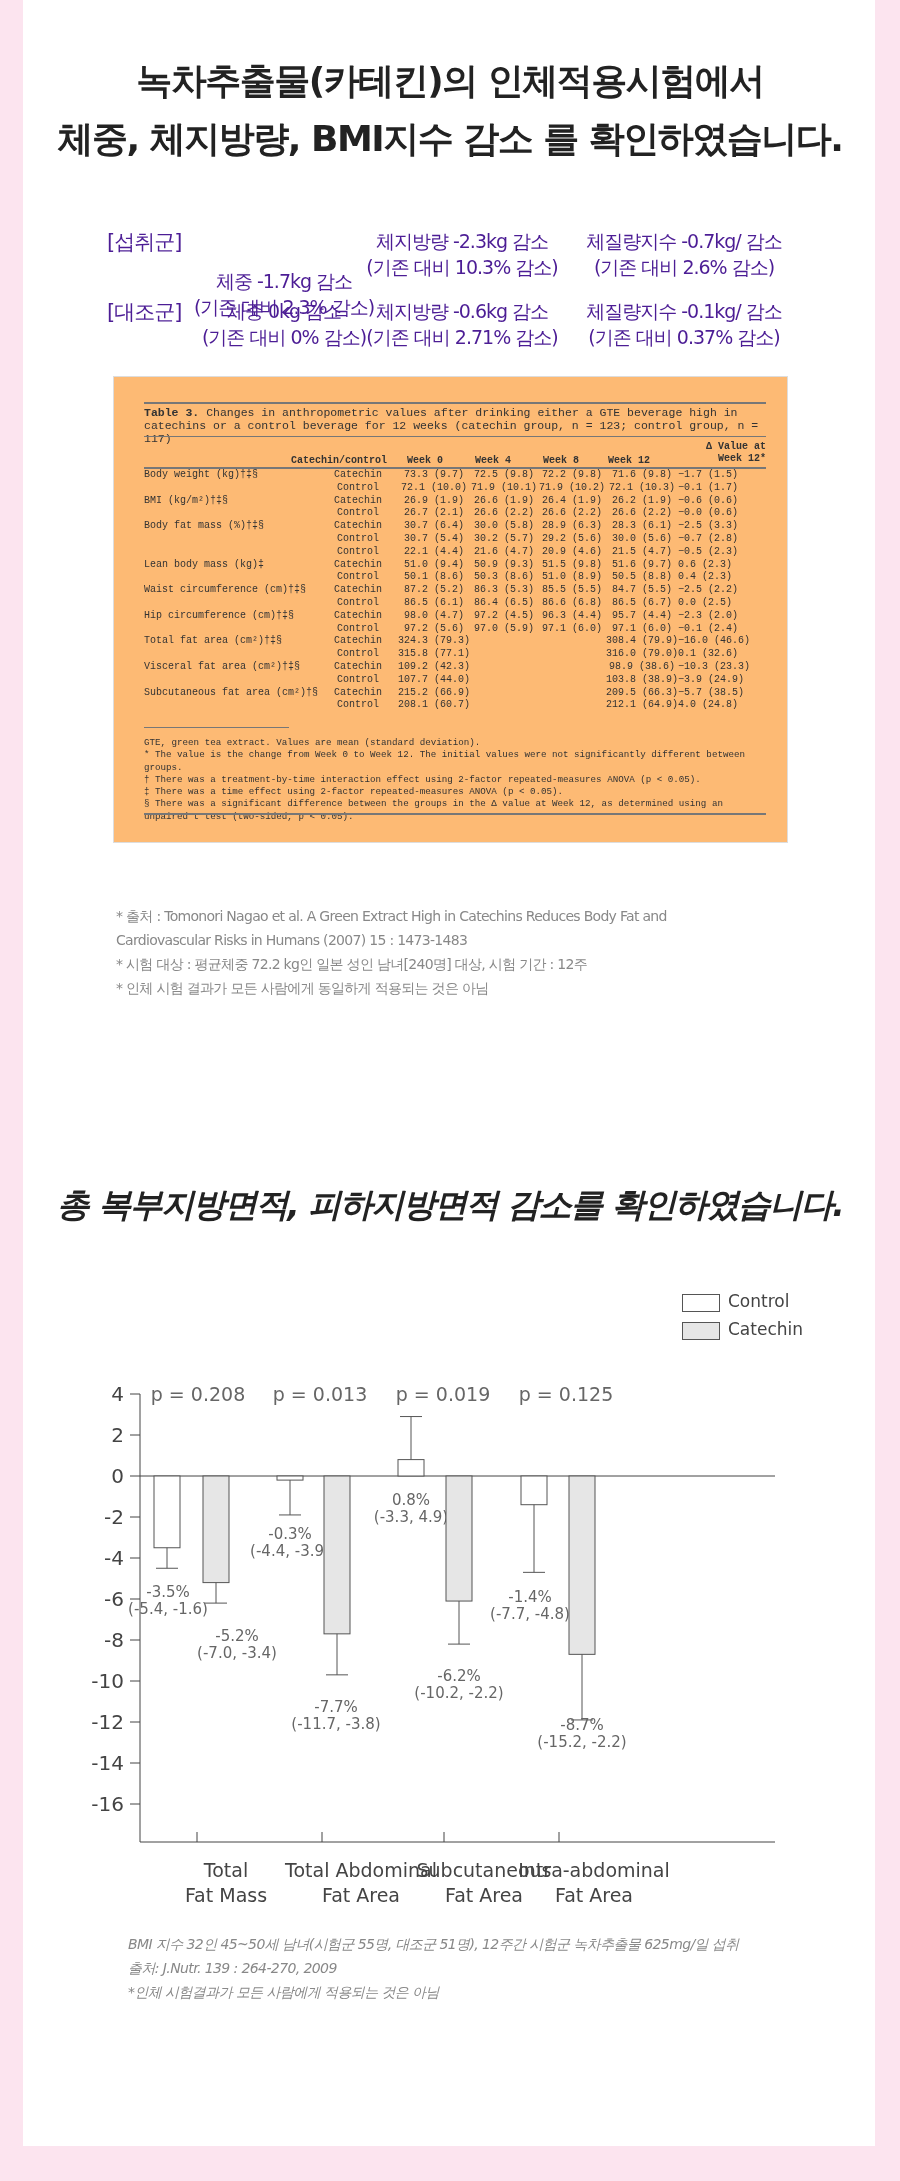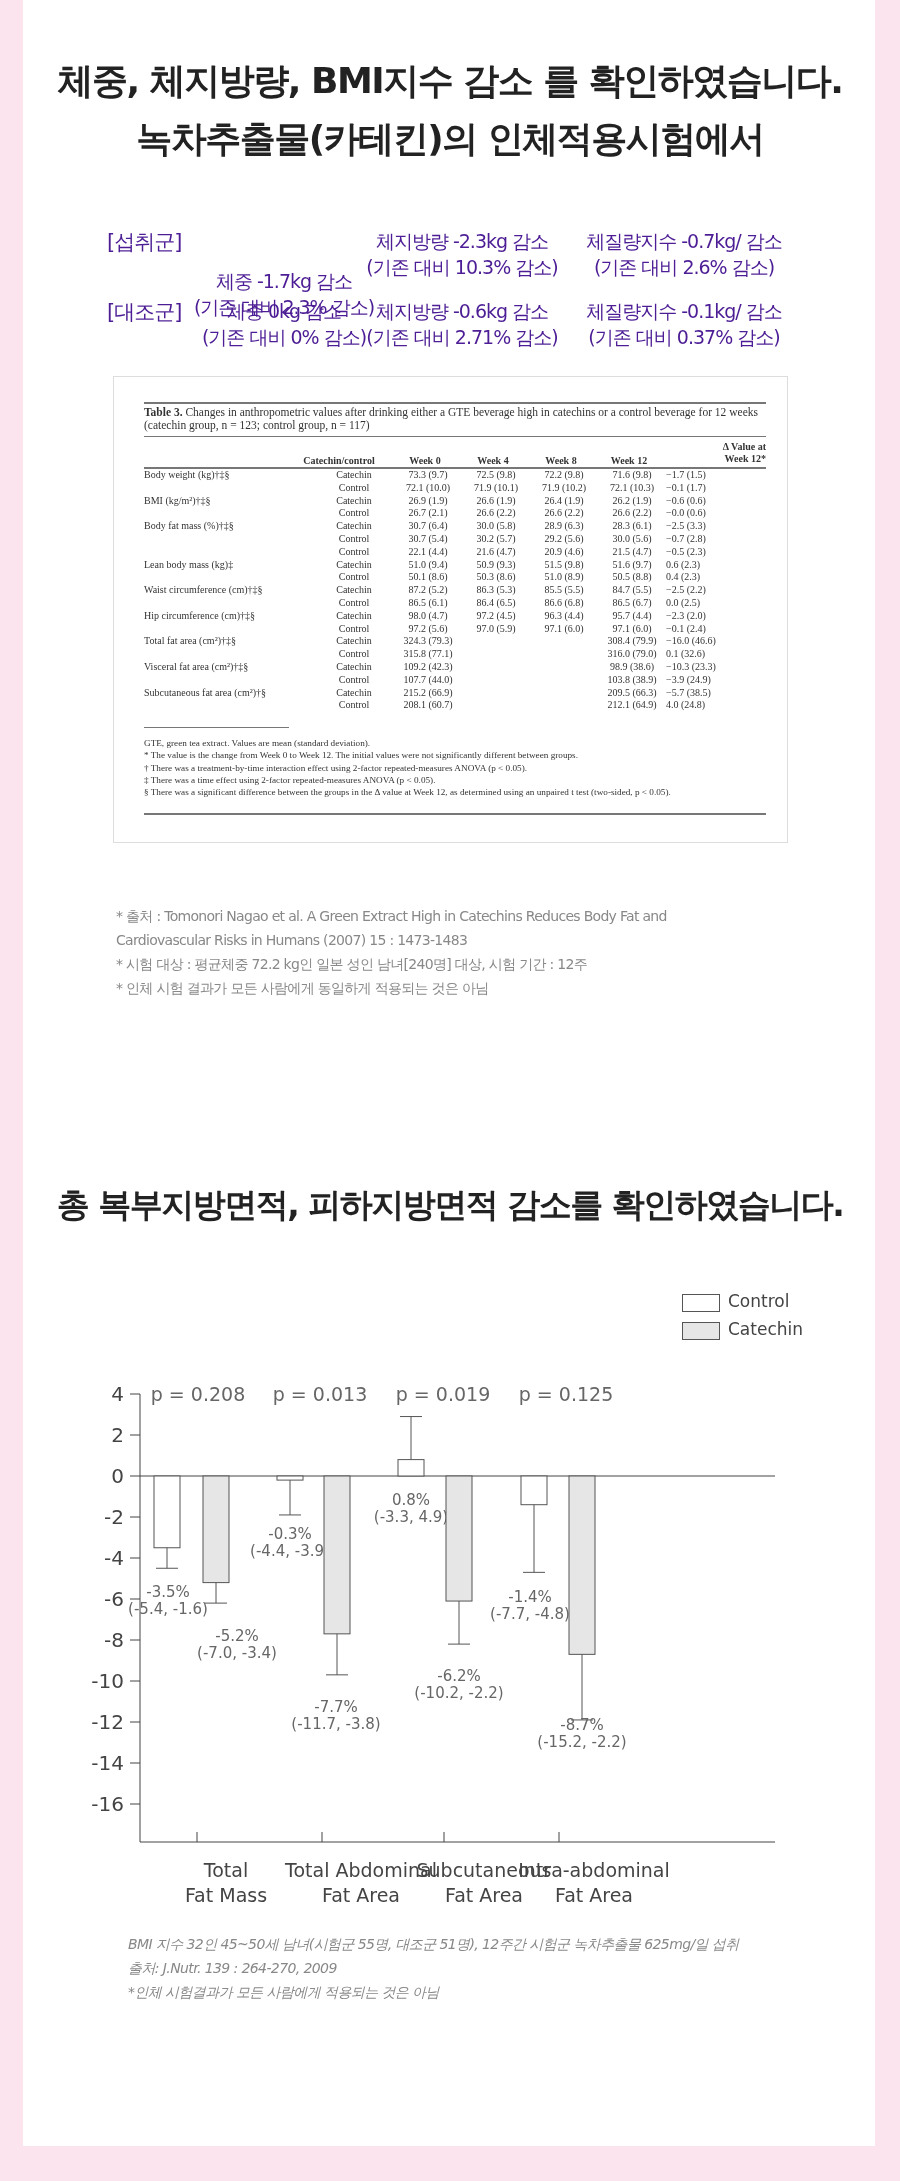--- a/index.html
+++ b/index.html
@@ -3,50 +3,50 @@
 <meta charset="utf-8">
 <style>
   html, body { margin:0; padding:0; }
   body { width:900px; height:2181px; background:#fce4ef; font-family:"DejaVu Sans", sans-serif; position:relative; overflow:hidden; }
   .card { position:absolute; left:23px; top:0; width:852px; height:2146px; background:#ffffff; }
   .title1 { position:absolute; left:0; width:900px; text-align:center; font-size:36px; font-weight:bold; color:#222; letter-spacing:-1.5px; line-height:58px; top:52px; }
   .res-row { position:absolute; left:104px; width:700px; height:56px; color:#4c1d95; font-size:19px; letter-spacing:-1px; }
   .res-label { position:absolute; left:3px; top:0; font-size:21px; }
   .res-cell { position:absolute; top:0; text-align:center; line-height:26px; }
   .res-cell span { display:block; white-space:nowrap; }
-  .paper { position:absolute; left:113px; top:376px; width:673px; height:465px; border:1px solid #ddd; background:#ffffff; font-family:Liberation Serif, serif; color:#333; }
+  .paper { position:absolute; left:113px; top:376px; width:673px; height:465px; border:1px solid #ddd; background:#fdba74; font-family:Liberation Mono, monospace; color:#333; }
   .paper .rule { position:absolute; left:30px; width:622px; background:#777; }
   .paper .cap { position:absolute; left:30px; top:29px; width:625px; font-size:11.5px; line-height:13px; }
   .paper .hdr { position:absolute; font-size:10px; font-weight:bold; text-align:center; line-height:12px; }
   .paper table { position:absolute; left:30px; top:92px; width:622px; border-collapse:collapse; font-size:10px; }
   .paper td { padding:0; height:12.8px; line-height:12.8px; white-space:nowrap; }
   .paper td.lbl { width:170px; }
   .paper td.grp { width:80px; text-align:center; }
   .paper td.v { width:68px; text-align:center; }
   .paper td.d { padding-right:4px; }
   .paper .notes { position:absolute; left:30px; top:360px; width:625px; font-size:9.2px; line-height:12.3px; }
   .cite { position:absolute; left:116px; top:876px; width:620px; color:#888; font-size:14px; line-height:24px; letter-spacing:-0.7px;margin-top:28px; }
   .cite div { white-space:nowrap; }
-  .title2 { position:absolute; left:0; width:900px; text-align:center; top:1183px; font-size:33px; font-weight:bold; color:#222; letter-spacing:-1.5px; }
+  .title2 { position:absolute; left:0; width:900px; text-align:center; top:1183px; font-size:33px; font-weight:bold; color:#222; letter-spacing:-1.5px;font-style:italic; }
   .legend { position:absolute; left:682px; top:1292px; font-size:17px; color:#444; }
   .legend .item { position:relative; height:28px; }
   .legend .sw { position:absolute; left:0; top:2px; width:38px; height:18px; border:1px solid #555; box-sizing:border-box; }
   .legend .lab { position:absolute; left:46px; top:-1px; white-space:nowrap; }
   svg text { font-family:"DejaVu Sans", sans-serif; }
   .foot { position:absolute; left:128px; top:1932px; color:#888; font-size:14px; line-height:24px; letter-spacing:-0.6px; }
   .foot div { white-space:nowrap;font-style:italic; }
 </style>
 </head>
 <body>
 
 <div class="card"></div>
 
 <div class="title1">
+  <div>녹차추출물(카테킨)의 인체적용시험에서</div>
   <div>체중, 체지방량, BMI지수 감소 를 확인하였습니다.</div>
-  <div>녹차추출물(카테킨)의 인체적용시험에서</div>
 </div>
 
 <div class="res-row" style="top:228px;">
   <div class="res-label">[섭취군]</div>
   <div class="res-cell" style="left:85px;width:190px;margin-top:40px;">
     <span>체중 -1.7kg 감소</span>
     <span>(기존 대비 2.3% 감소)</span>
   </div>
   <div class="res-cell" style="left:258px;width:200px;">
     <span>체지방량 -2.3kg 감소</span>

